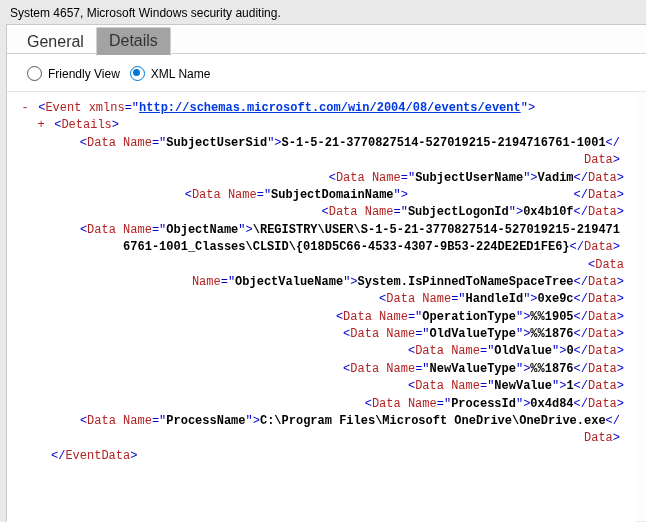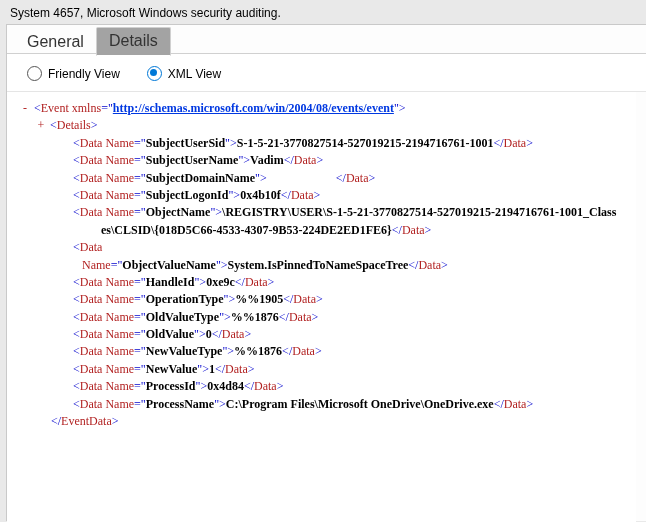--- a/index.html
+++ b/index.html
@@ -43,21 +43,21 @@
   }
   .tab.active {
     border: 1px solid #d0d0d0;
     border-bottom: 1px solid #fff;
     background: #a3a3a3;
     border-radius: 2px 2px 0 0;
   }
   .view-options {
     display: flex;
     align-items: center;
-    gap: 27px;
+    gap: 10px;
     padding: 12px 20px 10px 20px;
     background: #fff;
     border-bottom: 1px solid #e5e5e5;
   }
   .radio-row {
     display: inline-flex;
     align-items: center;
     gap: 6px;
     cursor: pointer;
   }
@@ -78,36 +78,36 @@
     left: 2px;
     top: 2px;
     width: 7px;
     height: 7px;
     background: #0078d7;
     border-radius: 50%;
   }
   .xml-view {
     background: #fff;
     padding: 8px 12px 12px 12px;
-    font-family: Liberation Serif, serif;
+    font-family: Liberation Mono, monospace;
     font-size: 12px;
     line-height: 1.45;
     height: 410px;
     overflow: hidden;
     margin: 0 10px 10px 0;
   }
   .tag { color: #b22222; }
   .attr-name { color: #b22222; }
   .attr-val-link { color: #0038e1; text-decoration: underline; }
   .punc { color: #0000cc; }
   .text-bold { font-weight: bold; }
   .toggle { color: #b22222; cursor: pointer; width: 12px; display: inline-block; text-align: center; }
   .indent1 { padding-left: 16px; display: block; }
   .indent2 { padding-left: 32px; display: block; }
-  .indent3 { padding-left: 54px; display: block; }
+  .indent3 { padding-left: 54px; display: block; text-align: right; }
   .line { display:block; }
 </style>
 </head>
 <body>
 
 <div class="window-title">System 4657, Microsoft Windows security auditing.</div>
 
 <div class="inner-panel">
 
   <div class="tabs">
@@ -115,21 +115,21 @@
     <div class="tab active">Details</div>
   </div>
 
   <div class="view-options">
     <span class="radio-row">
       <span class="radio"></span>
       <span>Friendly View</span>
     </span>
     <span class="radio-row">
       <span class="radio selected"></span>
-      <span>XML View</span>
+      <span>XML Name</span>
     </span>
   </div>
 
   <div class="xml-view">
 
     <span class="line">
       <span class="toggle">-</span>
       <span class="punc">&lt;</span><span class="tag">Event</span>
       <span class="attr-name"> <span>xmlns</span></span><span class="punc">="</span><span class="text-bold"><a class="attr-val-link">http://schemas.microsoft.com/win/2004/08/events/event</a></span><span class="punc">"&gt;</span>
     </span>

